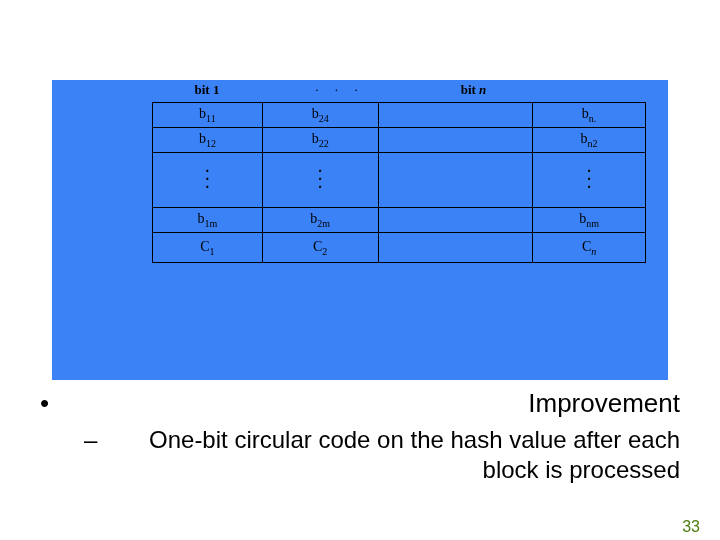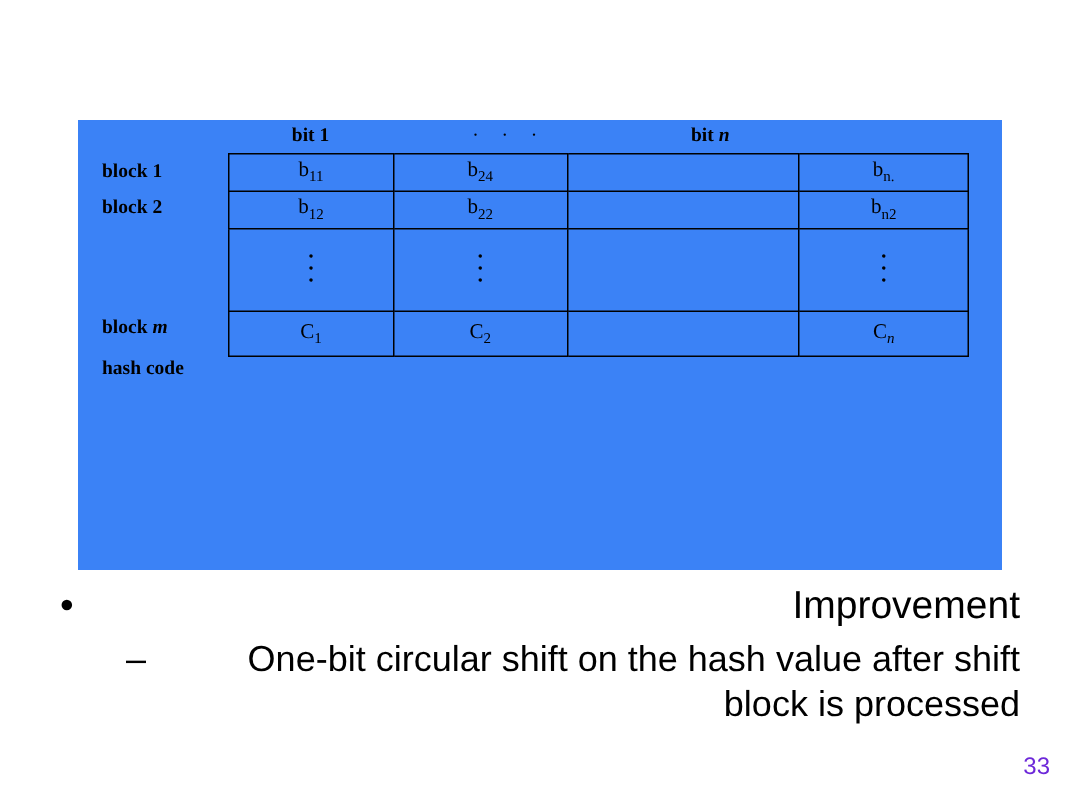--- a/index.html
+++ b/index.html
@@ -63,24 +63,24 @@
     line-height:1.25;
   }
   .b2:before{
     content:"–";
     position:absolute;
     left:44px;top:0;
   }
   .pageno{
     position:absolute;
     right:20px;
-    bottom:19px;
+    bottom:4px;
     font-family:Arial,Helvetica,sans-serif;
     font-size:16px;
-    color:#6d28d9;
+    color:#4d7c0f;
   }
 
   
   .tbl{
     position:absolute;
     left:100px;
     top:22px;
     width:494px;
     border:1px solid #000;
     border-collapse:collapse;
@@ -130,27 +130,20 @@
 
 
   <div class="figure-box">
 
     <div class="collabels">
       <span class="c-w1">bit 1</span>
       <span class="c-w3">· · ·</span>
       <span class="c-w4">bit <i>n</i></span>
     </div>
 
-    <div class="rowlabels">
-      <div>block 1</div>
-      <div>block 2</div>
-      <div class="spacer"></div>
-      <div>block <i>m</i></div>
-      <div style="height:30px;line-height:30px;">hash code</div>
-    </div>
 
     <table class="tbl">
       <colgroup>
         <col style="width:110px">
           <col style="width:116px">
           <col style="width:155px">
           <col style="width:113px">
       </colgroup>
       <tbody>
           <tr>
@@ -170,30 +163,36 @@
               <div class="vdots"><span class="dot">·</span><br><span class="dot">·</span><br><span class="dot">·</span></div>
             </td>
         <td>
               <div class="vdots"><span class="dot">·</span><br><span class="dot">·</span><br><span class="dot">·</span></div>
             </td>
         <td></td>
         <td>
               <div class="vdots"><span class="dot">·</span><br><span class="dot">·</span><br><span class="dot">·</span></div>
             </td>
       </tr>
+      <tr>
+        <td><span>b</span><span class="sub">1m</span></td>
+        <td><span>b</span><span class="sub">2m</span></td>
+        <td></td>
+        <td><span>b</span><span class="sub">nm</span></td>
+      </tr>
       <tr style="height:30px">
         <td><span>C</span><span class="sub">1</span></td>
         <td><span>C</span><span class="sub">2</span></td>
         <td></td>
         <td><span>C</span><span class="sub"><i>n</i></span></td>
       </tr>
     </tbody>
       </table>
 
   </div>
 
   <div class="bullets">
     <p class="b1">Improvement</p>
-    <p class="b2">One-bit circular shift on the hash value after shift block is processed</p>
+    <p class="b2">One-bit circular code on the hash value after each block is processed</p>
   </div>
 
   <div class="pageno">33</div>
 </div>
 
 </body></html>

